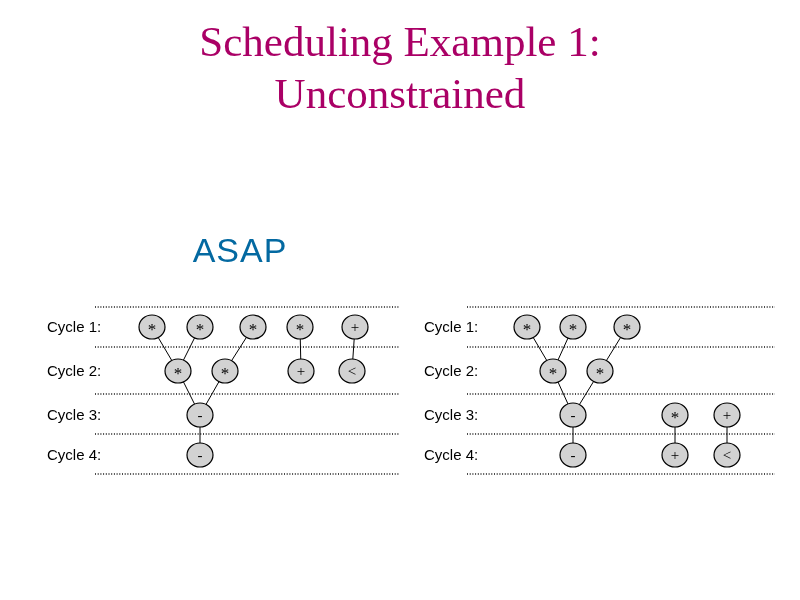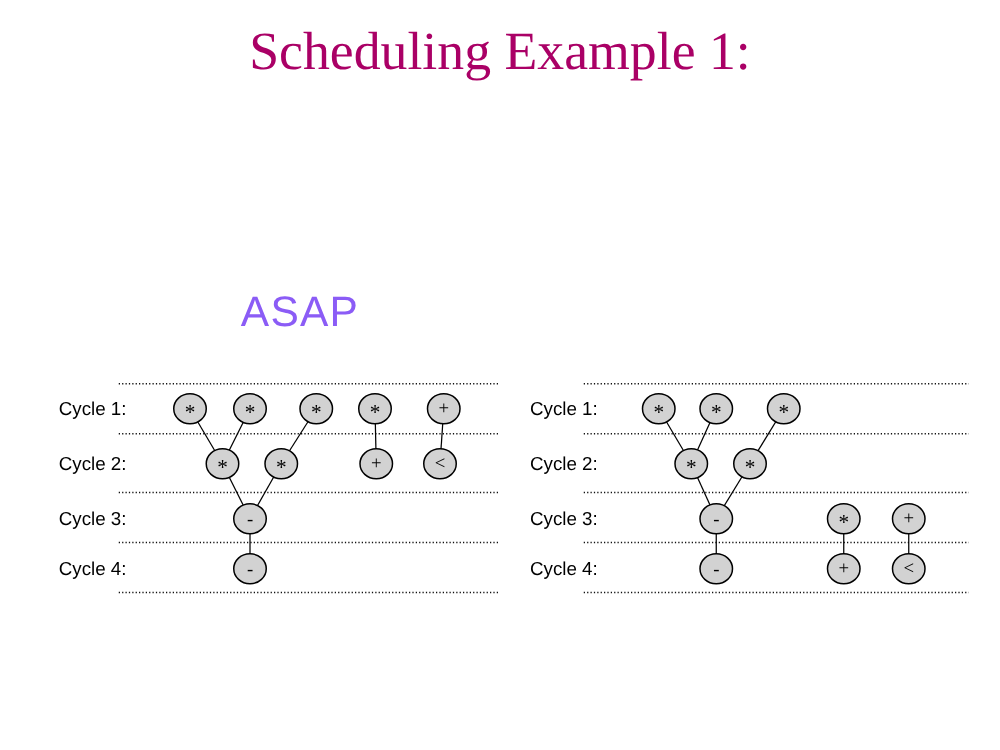--- a/index.html
+++ b/index.html
@@ -2,39 +2,40 @@
 <html><head>
 <meta charset="utf-8">
 <style>
   html,body{margin:0;padding:0;background:#ffffff;}
   .slide{position:relative;width:800px;height:600px;background:#ffffff;overflow:hidden;
          font-family:"Liberation Sans",sans-serif;}
   .title{position:absolute;top:16px;left:0;width:800px;text-align:center;
          font-family:"Liberation Serif",serif;font-size:43px;line-height:1.2;
          color:#aa0066;font-weight:normal;}
   .col-header{position:absolute;top:231px;width:200px;text-align:center;
-         font-size:34px;color:#8b5cf6;letter-spacing:1px;}
+         font-size:34px;color:#0369a1;letter-spacing:1px;}
   .col-header.asap{left:140px;}
   .col-header.alap{left:510px;}
   .footer{position:absolute;left:72px;top:571px;font-family:"Liberation Serif",serif;
          font-size:12.5px;color:#40001f;}
   svg.diagram{position:absolute;left:0;top:0;}
   .sep{stroke:#111111;stroke-width:1.3;stroke-dasharray:1 1.7;fill:none;}
   .edge{stroke:#000000;stroke-width:1;fill:none;}
   .node{stroke:#000000;stroke-width:1.2;}
   text.op{font-family:"Liberation Serif",serif;fill:#000000;text-anchor:middle;}
   text.lbl{font-family:"Liberation Sans",sans-serif;font-size:15px;fill:#000000;}
 </style>
 </head>
 <body>
 
 <div class="slide">
 
   <div class="title">
     <span>Scheduling Example 1:</span><br>
+    <span>Unconstrained</span>
   </div>
 
   <div class="col-header asap">ASAP</div>
 
   <svg class="diagram" width="800" height="600" viewBox="0 0 800 600">
 
     <line class="sep" x1="95" y1="307" x2="400" y2="307"></line>
     <line class="sep" x1="95" y1="347" x2="400" y2="347"></line>
     <line class="sep" x1="95" y1="394" x2="400" y2="394"></line>
     <line class="sep" x1="95" y1="434" x2="400" y2="434"></line>

